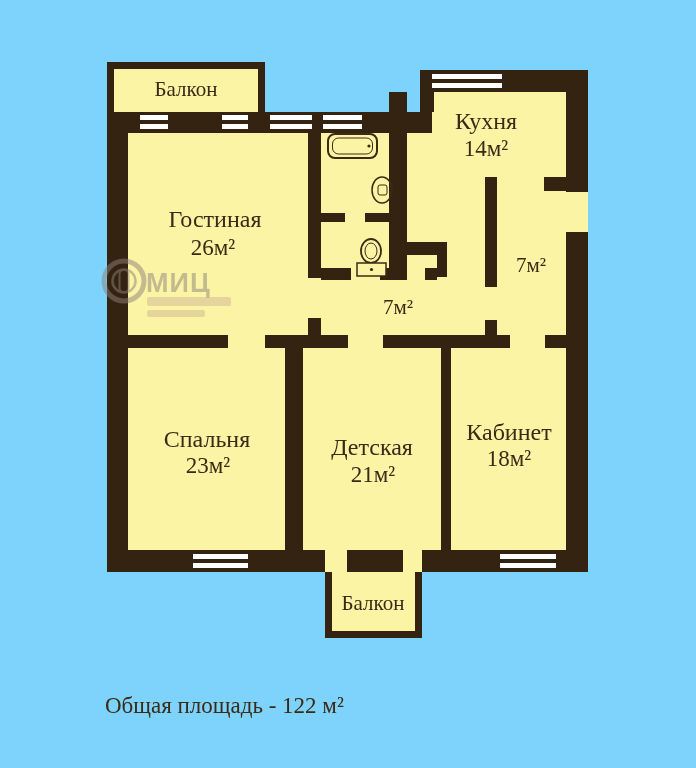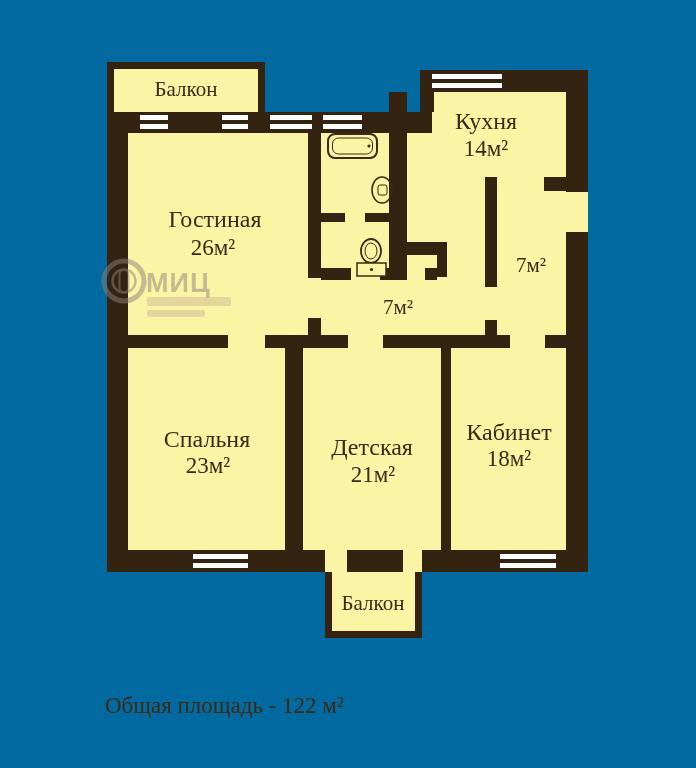--- a/index.html
+++ b/index.html
@@ -1,16 +1,16 @@
 <!DOCTYPE html>
 <html style="--wall: #352312; --floor: #FAF4A4; --window: #FFFFFF; --text: #3A2A16; --watermark: #8D827B; --watermark_accent: #B5908E;"><head>
 <meta charset="utf-8">
 <style>
   html,body{margin:0;padding:0;background:#ffffff;}
-  .stage{position:relative;width:696px;height:768px;background:#0369a1;overflow:hidden;}
+  .stage{position:relative;width:696px;height:768px;background:#7dd3fc;overflow:hidden;}
   svg text{font-family:"Liberation Serif", serif; fill:var(--text,#3A2A16);}
   .floor{fill:var(--floor,#FAF4A4);}
   .wall{fill:var(--wall,#352312);}
   .win{fill:var(--window,#FFFFFF);}
   .fx{fill:none;stroke:var(--text,#3A2A16);}
   .fxfill{fill:var(--floor,#FAF4A4);stroke:var(--text,#3A2A16);}
   .room-name{font-size:24px;}
   .room-area{font-size:23px;}
   .small-area{font-size:21px;}
   .balcony-label{font-size:21px;}

